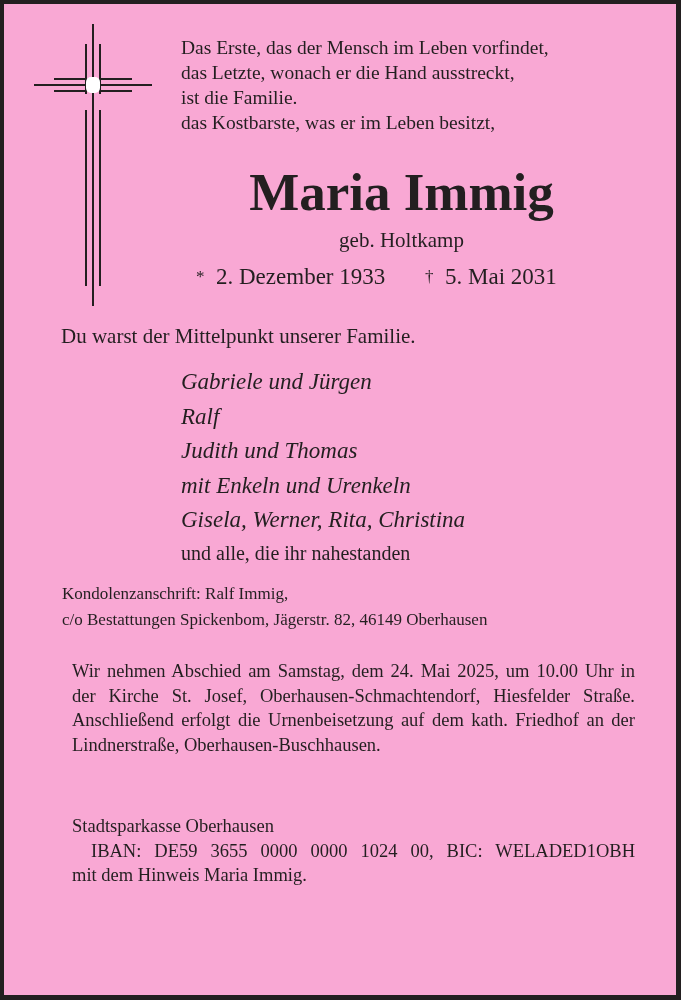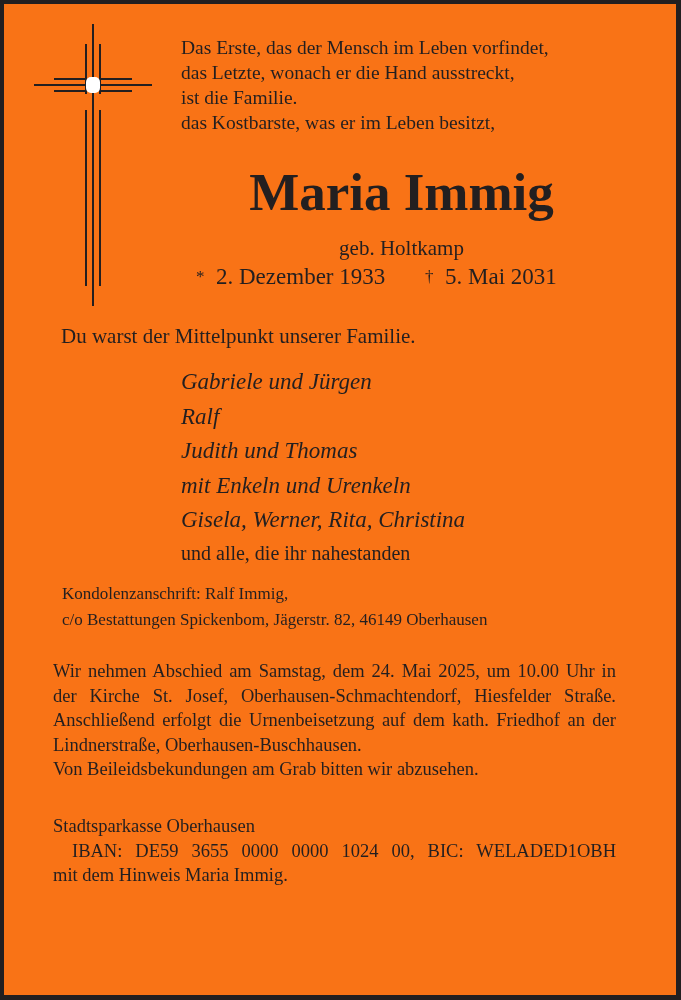--- a/index.html
+++ b/index.html
@@ -1,40 +1,40 @@
 <!DOCTYPE html>
 <html><head>
 <meta charset="utf-8">
 <style>
   html, body { margin: 0; padding: 0; background: #231f20; }
   body { width: 681px; height: 1000px; overflow: hidden; }
   .frame {
     position: absolute; left: 4px; top: 4px; width: 672px; height: 991px;
-    background: #f97316; color: #231f20;
+    background: #f9a8d4; color: #231f20;
     font-family: "Liberation Serif", "DejaVu Serif", serif;
   }
   .cross { position: absolute; left: 28px; top: 20px; width: 124px; height: 284px; }
   .cross div { position: absolute; background: #231f20; }
   .quote { position: absolute; left: 177px; top: 31px; font-size: 19.5px; line-height: 25px; }
   .quote .line { display: block; white-space: nowrap; }
   .author { position: absolute; left: 463px; top: 121px; font-size: 19.5px; line-height: 25px; }
   .name { position: absolute; left: 160px; width: 475px; top: 157px; text-align: center;
           font-size: 53px; font-weight: bold; line-height: 62px; letter-spacing: 0px; }
   .maiden { position: absolute; left: 160px; width: 475px; top: 222px; text-align: center;
-            font-size: 21px; line-height: 28px; margin-top: 8px; }
+            font-size: 21px; line-height: 28px; }
   .dates { position: absolute; left: 192px; top: 258px; font-size: 23px; line-height: 30px; white-space: nowrap; }
   .dates .sym { font-size: 17px; display: inline-block; vertical-align: 2px; }
   .dates .gap { display: inline-block; width: 34px; }
   .motto { position: absolute; left: 57px; top: 318px; font-size: 21px; line-height: 28px; }
   .family { position: absolute; left: 177px; top: 361px; font-size: 23px; font-style: italic; line-height: 34.5px; }
   .family .line { display: block; white-space: nowrap; }
   .others { position: absolute; left: 177px; top: 535px; font-size: 20px; line-height: 28px; }
   .condolence { position: absolute; left: 58px; top: 577px; font-size: 17px; line-height: 26px; }
   .condolence .line { display: block; white-space: nowrap; }
-  .body-text { position: absolute; left: 49px; width: 563px; font-size: 18.5px; line-height: 24.5px; }
+  .body-text { position: absolute; left: 68px; width: 563px; font-size: 18.5px; line-height: 24.5px; }
   .justify { text-align: justify; text-align-last: left; }
   .p1 { top: 655px; }
   .p2 { top: 810px; }
   .iban { text-align: justify; text-align-last: justify; display: block; margin-left: 19px; }
 </style>
 </head>
 <body>
 
 <div class="frame">
 
@@ -86,21 +86,20 @@
   </div>
   <div class="others">und alle, die ihr nahestanden</div>
 
   <div class="condolence">
     <span class="line">Kondolenzanschrift:  Ralf Immig,</span>
     <span class="line">c/o Bestattungen Spickenbom, Jägerstr. 82, 46149 Oberhausen</span>
   </div>
 
   <div class="body-text p1">
     <div class="justify">Wir nehmen Abschied am Samstag, dem 24. Mai 2025, um 10.00 Uhr in der Kirche St. Josef, Oberhausen-Schmachtendorf, Hiesfelder Straße. Anschließend erfolgt die Urnenbeisetzung auf dem kath. Friedhof an der Lindnerstraße, Oberhausen-Buschhausen.</div>
-    <div>Von Beileidsbekundungen am Grab bitten wir abzusehen.</div>
   </div>
 
   <div class="body-text p2">
     <div>Stadtsparkasse Oberhausen</div>
     <div class="iban">IBAN: DE59 3655 0000 0000 1024 00, BIC: WELADED1OBH</div>
     <div>mit dem Hinweis Maria Immig.</div>
   </div>
 
 </div>
 

